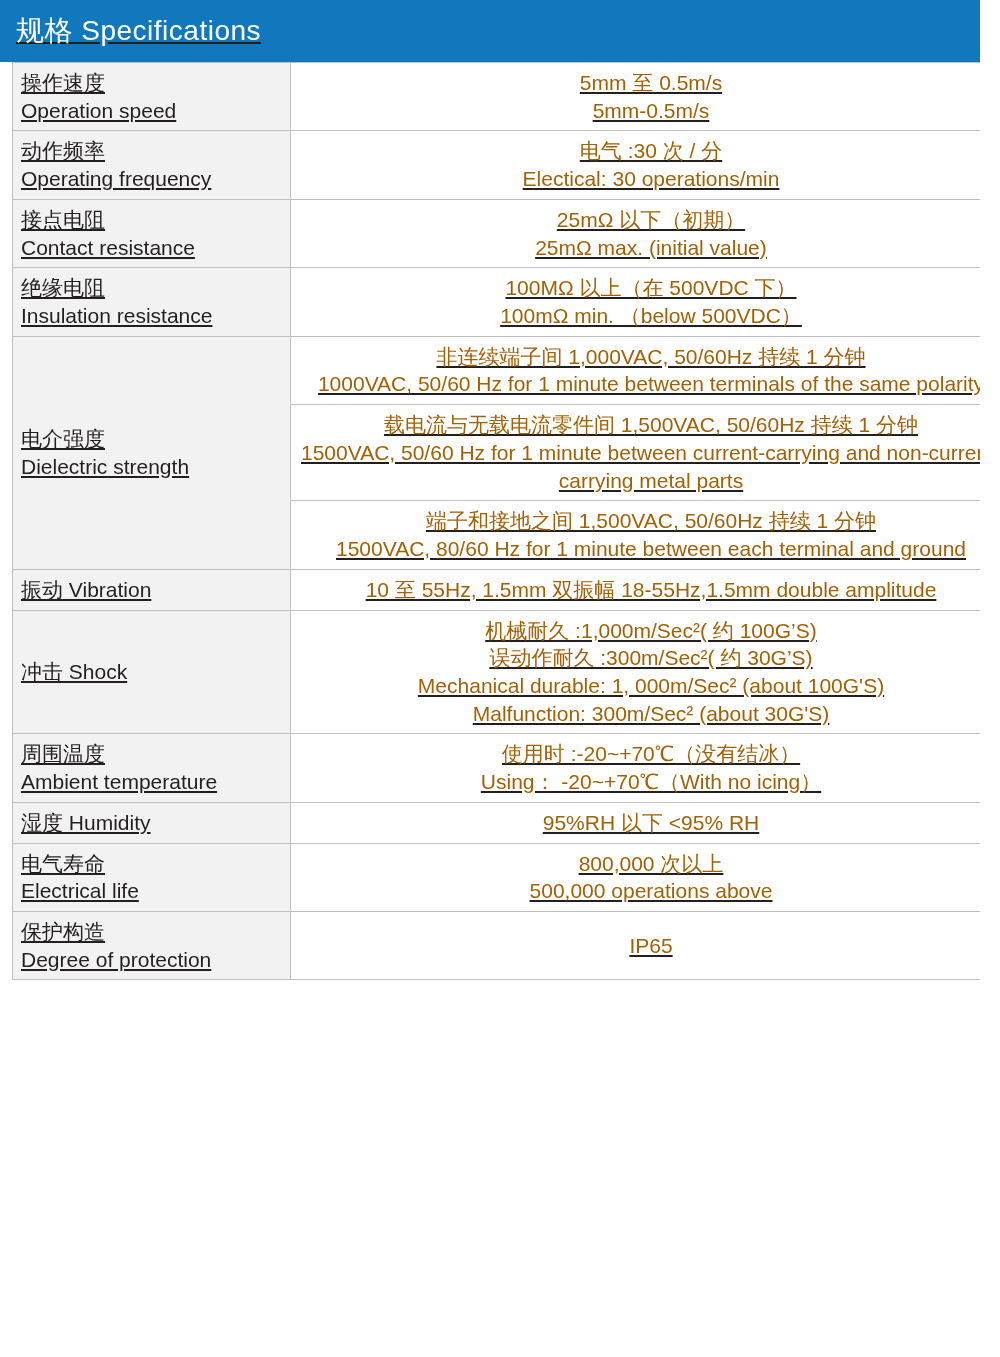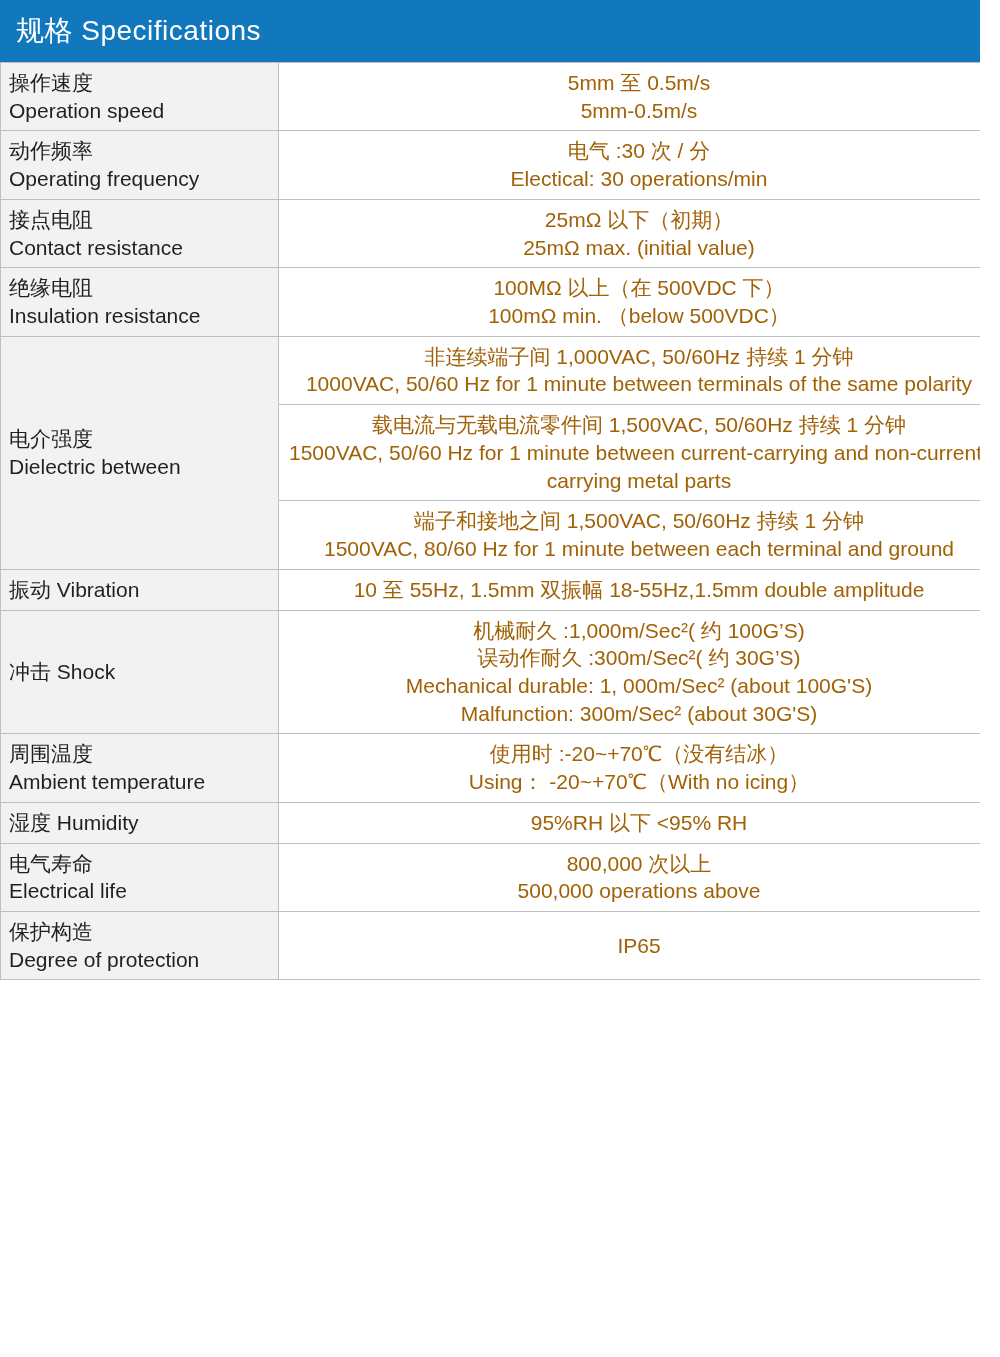--- a/index.html
+++ b/index.html
@@ -11,20 +11,21 @@
     font-family: "Liberation Sans", sans-serif;
     color: #231f20;
   }
   .page {
     width: 980px;
     height: 1357px;
     position: relative;
     box-sizing: border-box;
     background: #ffffff;
     overflow: hidden;
+    text-decoration: underline;
   }
   .header {
     height: 62px;
     background: #1278be;
     display: flex;
     align-items: center;
     padding-left: 16px;
     box-sizing: border-box;
   }
   .header-title {
@@ -57,20 +58,21 @@
     text-align: center;
     background: #ffffff;
     color: #a16207;
   }
   .line {
     display: block;
   }
   
   .tablewrap {
     border-top: none;
+    margin-left: 12px;
   }
 </style>
 </head>
 <body>
 
 <div class="page">
 
   <div class="header">
     <div class="header-title">规格 Specifications</div>
   </div>
@@ -119,21 +121,21 @@
           </td>
           <td class="value">
             <span class="line">100MΩ 以上（在 500VDC 下）</span>
             <span class="line">100mΩ min. （below 500VDC）</span>
           </td>
         </tr>
 
         <tr>
           <td class="label" rowspan="3">
             <span class="line">电介强度</span>
-            <span class="line">Dielectric between</span>
+            <span class="line">Dielectric strength</span>
           </td>
           <td class="value">
             <span class="line">非连续端子间 1,000VAC, 50/60Hz 持续 1 分钟</span>
             <span class="line">1000VAC, 50/60 Hz for 1 minute between terminals of the same polarity</span>
           </td>
         </tr>
         <tr>
           <td class="value">
             <span class="line">载电流与无载电流零件间 1,500VAC, 50/60Hz 持续 1 分钟</span>
             <span class="line">1500VAC, 50/60 Hz for 1 minute between current-carrying and non-current-carrying metal parts</span>

